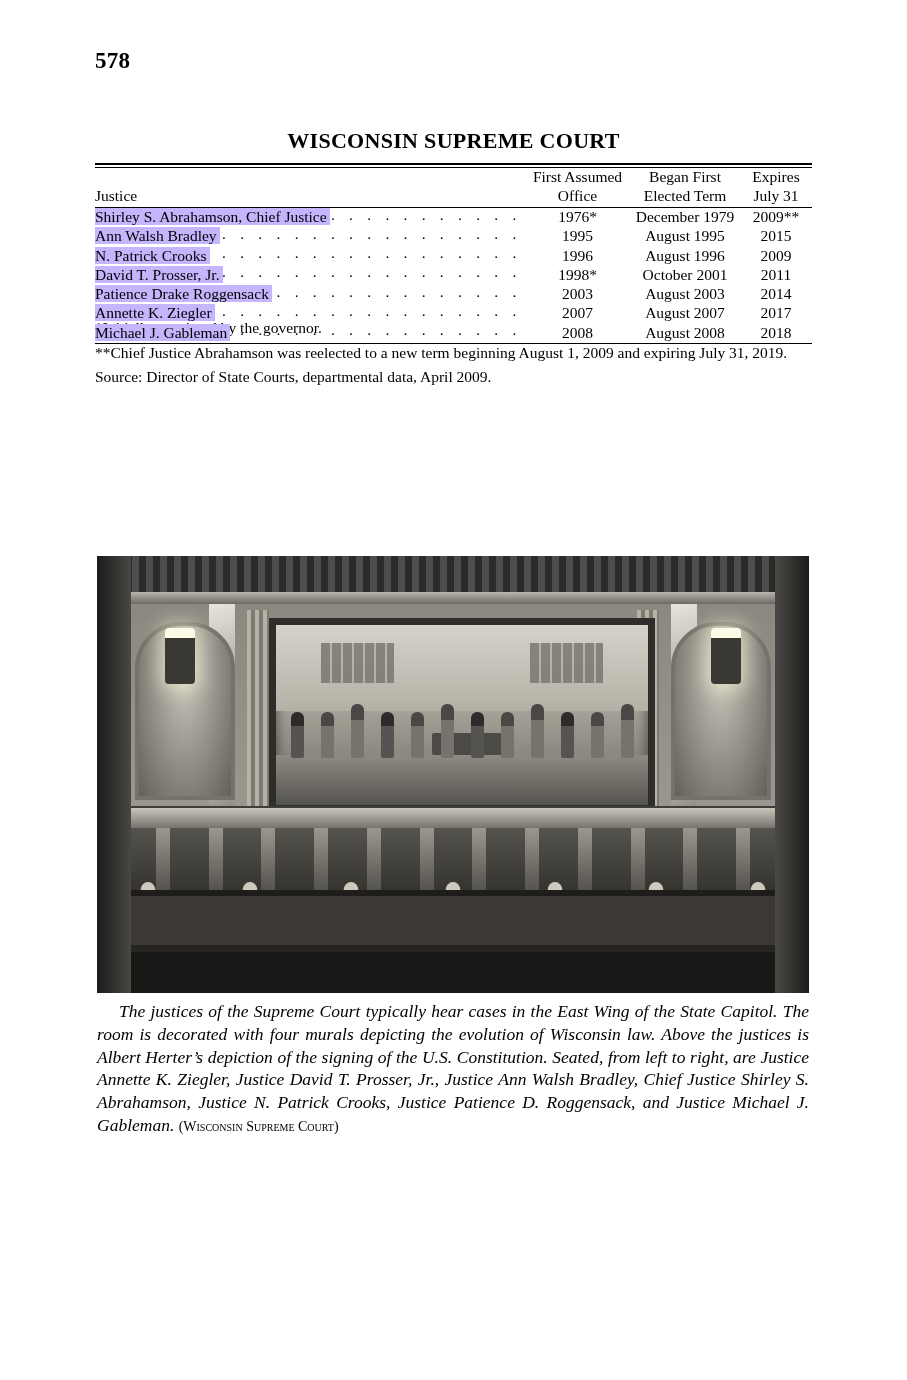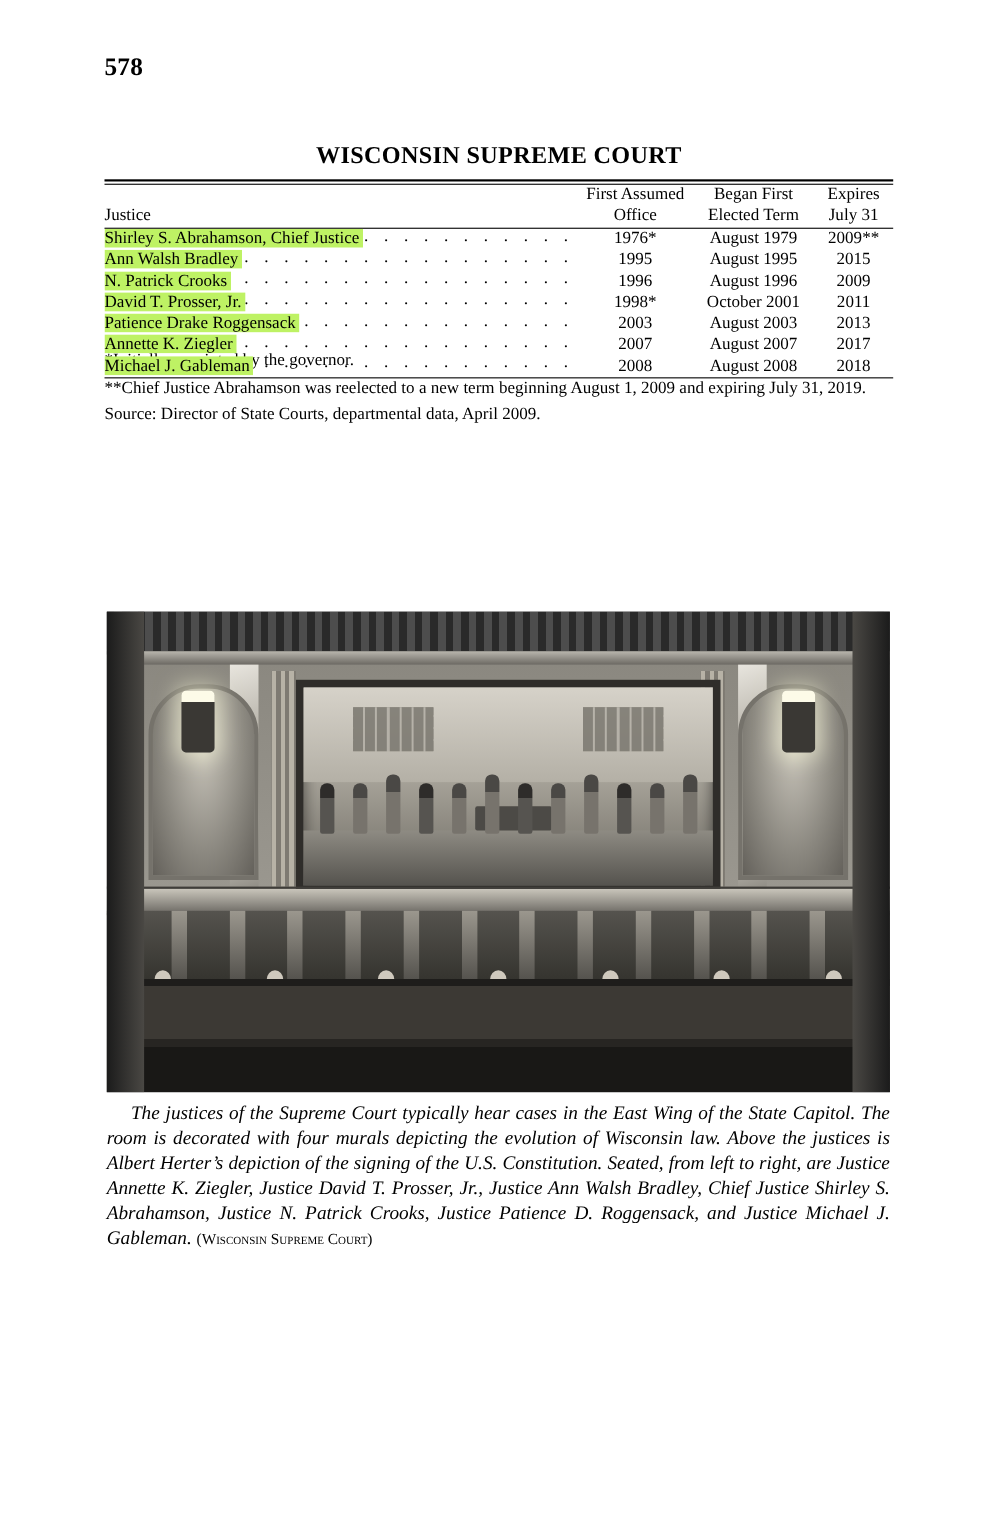--- a/index.html
+++ b/index.html
@@ -99,21 +99,21 @@
     font-size: 15.5px;
     white-space: nowrap;
   }
   td.name {
     text-align: left;
     width: 430px;
     position: relative;
     overflow: hidden;
   }
   td.name .nm {
-    background: #bef264;
+    background: #c4b5fd;
     padding-right: 3px;
     position: relative;
     z-index: 2;
   }
   td.name .leader {
     position: absolute;
     left: 0;
     right: 0;
     bottom: 3px;
     z-index: 1;
@@ -345,21 +345,21 @@
           <th class="c3">July 31</th>
         </tr>
       </thead>
     </table>
     <div class="rule-single"></div>
     <table class="court" id="body-table">
       <tbody>
         <tr>
           <td class="name"><span class="nm">Shirley S. Abrahamson, Chief Justice</span><span class="leader">. . . . . . . . . . . . . . . . . . . . . . . . . . . . . . . . . . . . . . . . . .</span></td>
           <td class="c1">1976*</td>
-          <td class="c2">August 1979</td>
+          <td class="c2">December 1979</td>
           <td class="c3">2009**</td>
         </tr>
         <tr>
           <td class="name"><span class="nm">Ann Walsh Bradley</span><span class="leader">. . . . . . . . . . . . . . . . . . . . . . . . . . . . . . . . . . . . . . . . . .</span></td>
           <td class="c1">1995</td>
           <td class="c2">August 1995</td>
           <td class="c3">2015</td>
         </tr>
         <tr>
           <td class="name"><span class="nm">N. Patrick Crooks</span><span class="leader">. . . . . . . . . . . . . . . . . . . . . . . . . . . . . . . . . . . . . . . . . .</span></td>
@@ -370,21 +370,21 @@
         <tr>
           <td class="name"><span class="nm">David T. Prosser, Jr.</span><span class="leader">. . . . . . . . . . . . . . . . . . . . . . . . . . . . . . . . . . . . . . . . . .</span></td>
           <td class="c1">1998*</td>
           <td class="c2">October 2001</td>
           <td class="c3">2011</td>
         </tr>
         <tr>
           <td class="name"><span class="nm">Patience Drake Roggensack</span><span class="leader">. . . . . . . . . . . . . . . . . . . . . . . . . . . . . . . . . . . . . . . . . .</span></td>
           <td class="c1">2003</td>
           <td class="c2">August 2003</td>
-          <td class="c3">2013</td>
+          <td class="c3">2014</td>
         </tr>
         <tr>
           <td class="name"><span class="nm">Annette K. Ziegler</span><span class="leader">. . . . . . . . . . . . . . . . . . . . . . . . . . . . . . . . . . . . . . . . . .</span></td>
           <td class="c1">2007</td>
           <td class="c2">August 2007</td>
           <td class="c3">2017</td>
         </tr>
         <tr>
           <td class="name"><span class="nm">Michael J. Gableman</span><span class="leader">. . . . . . . . . . . . . . . . . . . . . . . . . . . . . . . . . . . . . . . . . .</span></td>
           <td class="c1">2008</td>

